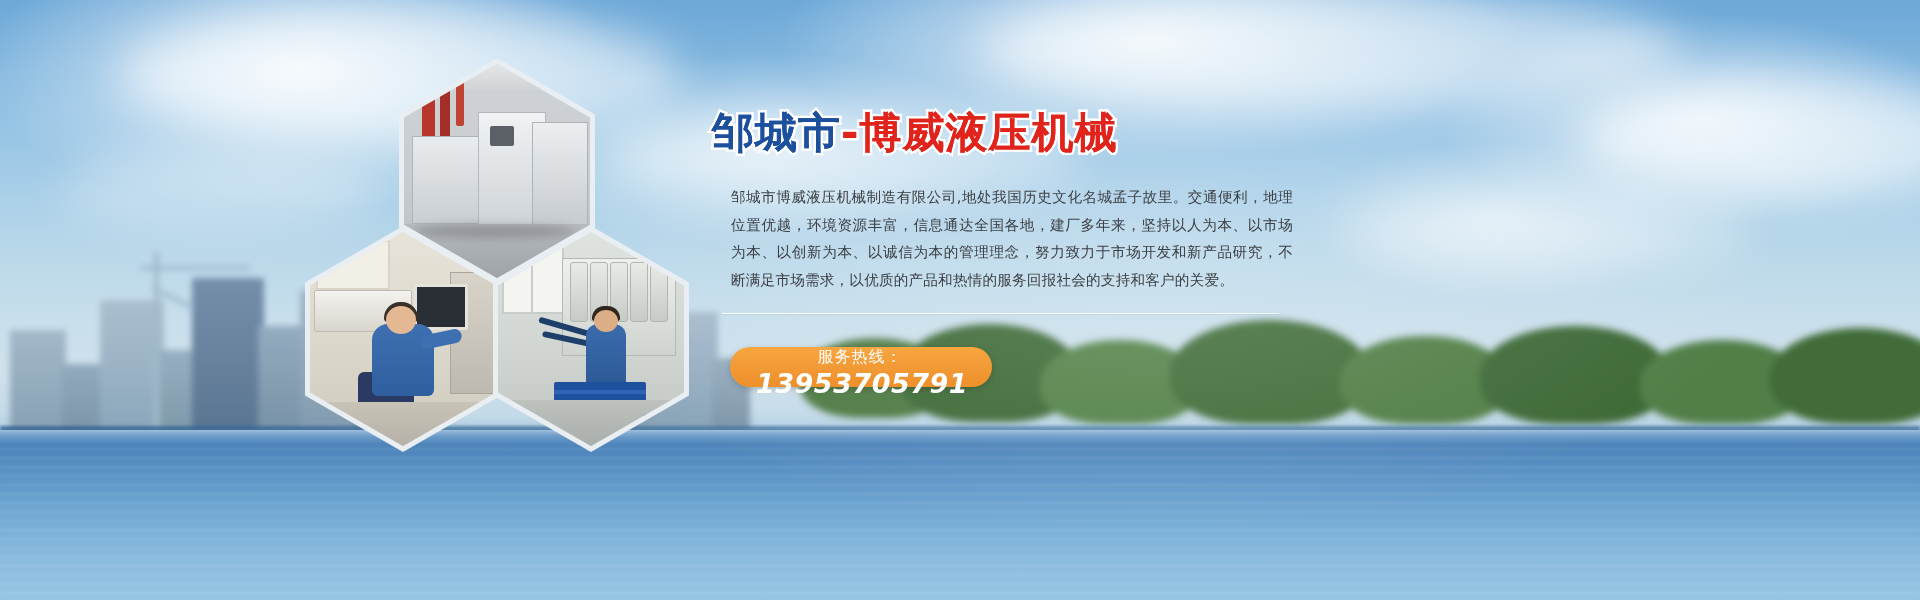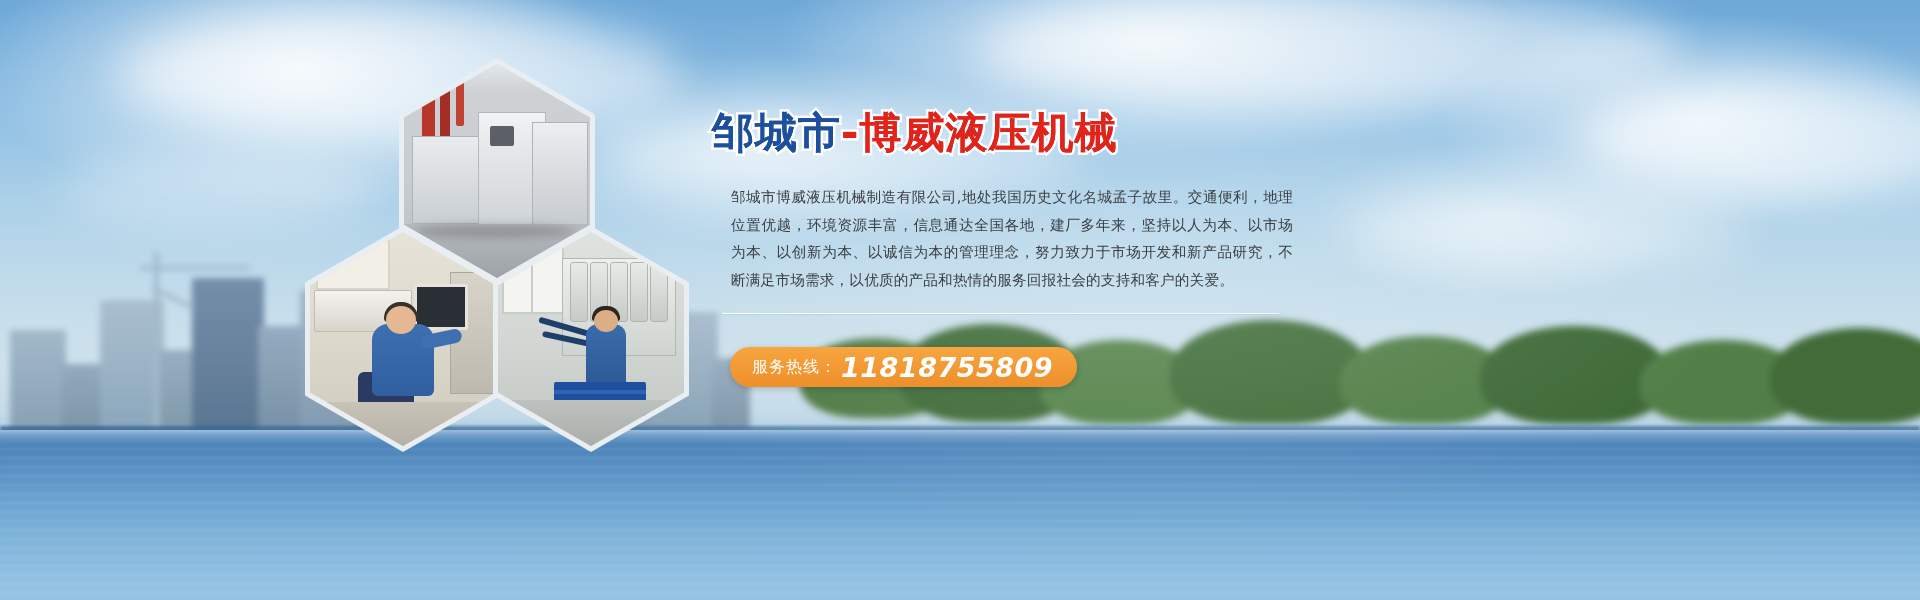--- a/index.html
+++ b/index.html
@@ -190,20 +190,21 @@
   }
 
   .hotline{
     position:absolute;left:18px;top:347px;
     height:40px;padding:0 24px 0 22px;
     display:flex;align-items:center;
     background:linear-gradient(180deg,#f7a councils);
     background:linear-gradient(180deg,#f7a63f 0%,#f29a35 50%,#ee8f2b 100%);
     border-radius:20px;
     box-shadow:0 2px 6px rgba(0,0,0,.18);
+    flex-direction:column;
   }
   .hl-label{color:#ffffff;font-size:16px;letter-spacing:1px;}
   .hl-num{
     color:#ffffff;font-size:27px;font-weight:bold;font-style:italic;
     letter-spacing:.5px;margin-left:4px;
     font-family:"DejaVu Sans","Liberation Sans",sans-serif;
   }
 
   
   .haze{position:absolute;left:0;top:0;width:1920px;height:600px;
@@ -330,17 +331,17 @@
     <div class="title2">
       <span class="t-blue">邹城市</span><span class="t-red">-博威液压机械</span>
     </div>
 
     <div class="desc">邹城市博威液压机械制造有限公司,地处我国历史文化名城孟子故里。交通便利，地理位置优越，环境资源丰富，信息通达全国各地，建厂多年来，坚持以人为本、以市场为本、以创新为本、以诚信为本的管理理念，努力致力于市场开发和新产品研究，不断满足市场需求，以优质的产品和热情的服务回报社会的支持和客户的关爱。</div>
 
     <div class="divider"></div>
 
     <div class="hotline">
       <span class="hl-label">服务热线：</span>
-      <span class="hl-num">11818755809</span>
+      <span class="hl-num">13953705791</span>
     </div>
 
   </div>
 </div>
 
 </body></html>

